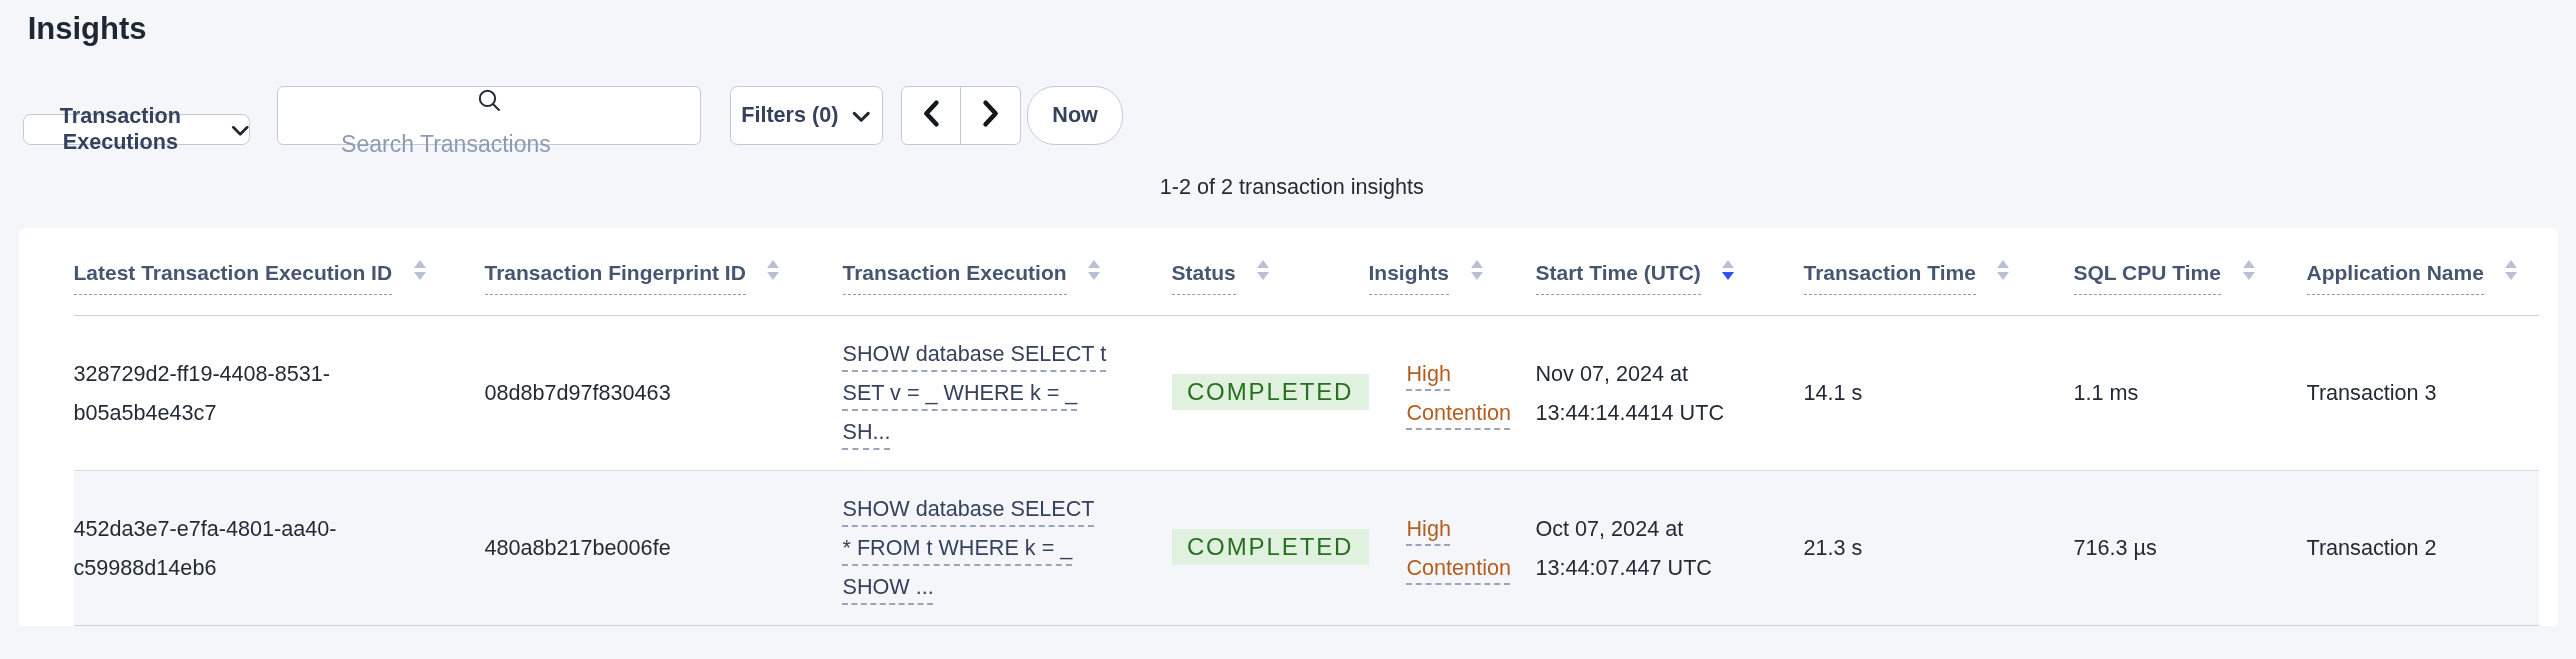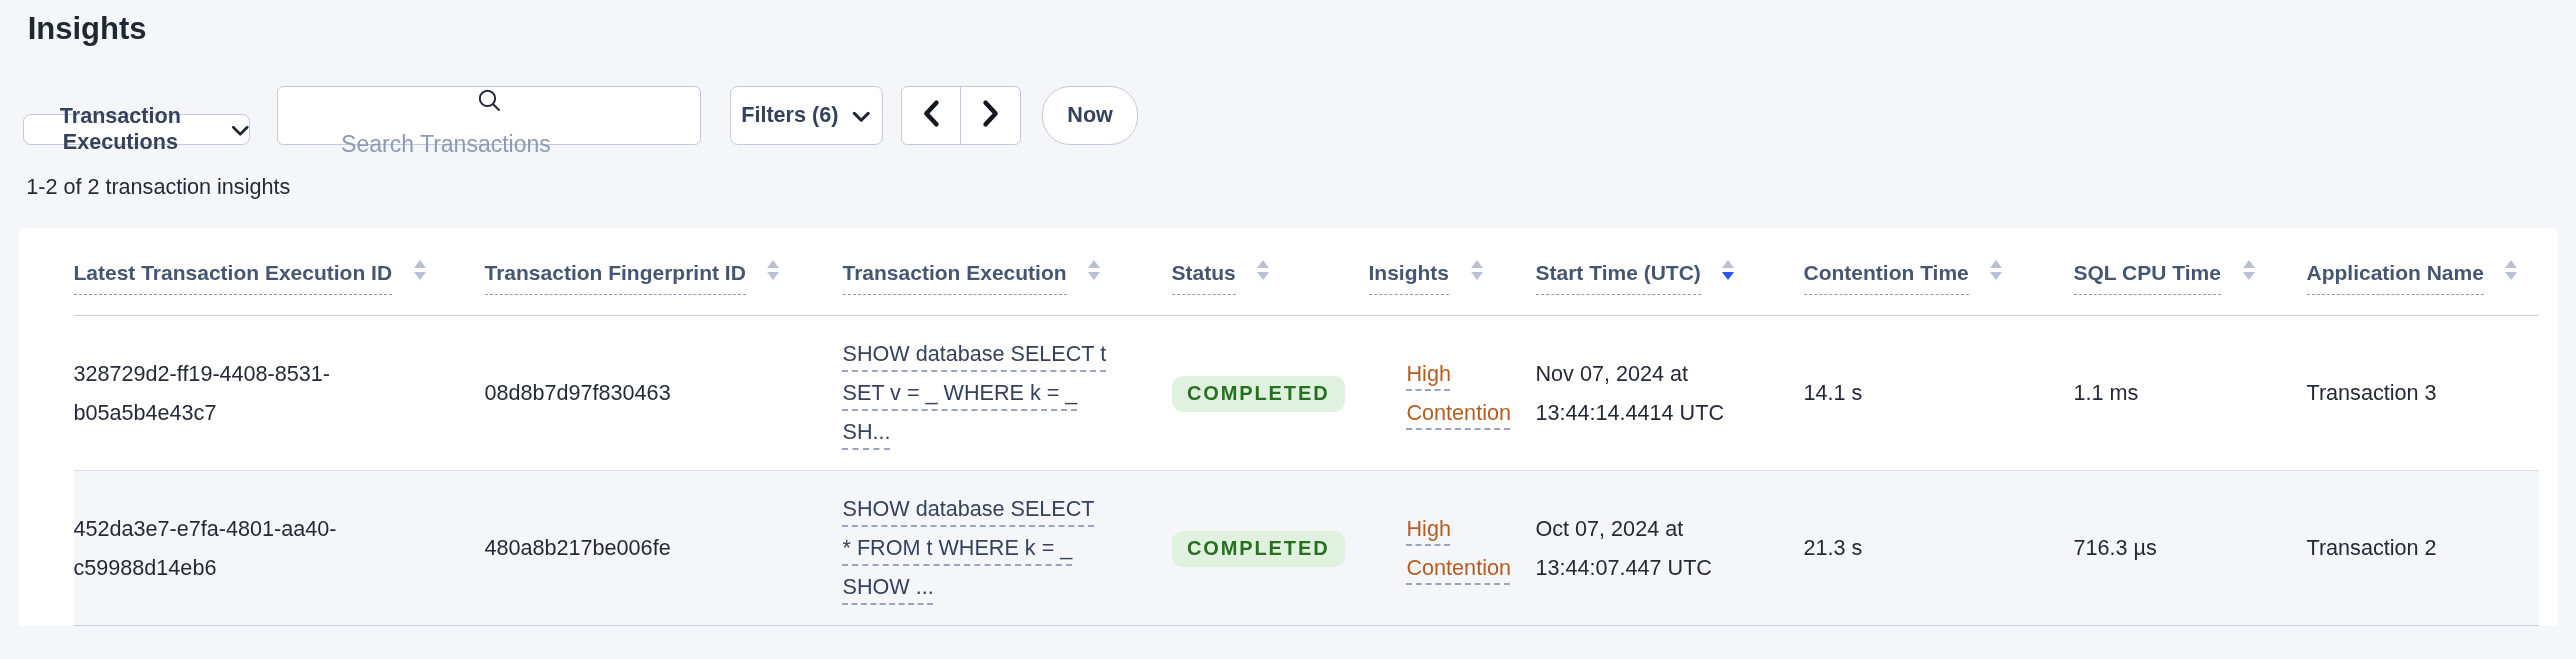--- a/index.html
+++ b/index.html
@@ -119,24 +119,24 @@
     overflow: hidden;
   }
   .range-arrows .arrow-btn {
     width: 59px;
     display: flex;
     align-items: center;
     justify-content: center;
     cursor: pointer;
   }
   .range-arrows .arrow-btn:first-child { border-right: 1.5px solid #c2c9da; }
-  .now-btn { width: 96px; margin-left: 21px; border-radius: 28px; }
+  .now-btn { width: 96px; margin-left: 6px; border-radius: 28px; }
 
   
-  .summary { margin: 29px 0 0 7.7px; font-size: 21.6px; color: #242a35; }
+  .summary { margin: 29px 0 0 7.7px; font-size: 21.6px; color: #242a35; text-align: center; }
 
   
   .card {
     margin-top: 28px;
     background: #ffffff;
     border-radius: 6.2px 6.2px 0 0;
     padding: 0 37px 0 55px;
     min-height: 362px;
   }
   table { width: 2465px; border-collapse: collapse; table-layout: fixed; }
@@ -193,26 +193,26 @@
     text-decoration-thickness: 1.5px;
     text-underline-offset: 8.5px;
     cursor: pointer;
   }
   .exec-link { display: inline-block; max-width: 266px; color: #36415c; }
   .insight-link { display: inline-block; max-width: 131px; color: #b65c1e; margin-left: 38px; }
   .status-badge {
     display: inline-block;
     background: #e0f1df;
     color: #26701f;
-    font-size: 20px;
-    font-weight: 700;
+    font-size: 24px;
+    font-weight: 400;
     letter-spacing: 1.9px;
     line-height: 17.7px;
     padding: 9.2px 15.4px;
-    border-radius: 11px;
+    border-radius: 0;
   }
   .start-time { display: inline-block; max-width: 231px; }
 </style>
 </head>
 <body>
 
 <div class="page">
 
   <h1 class="page-title">Insights</h1>
 
@@ -232,21 +232,21 @@
       <span>
         <svg width="26" height="26" viewBox="0 0 34 34">
             <circle cx="15" cy="15" r="10" fill="none" stroke="#242a35" stroke-width="2.6"></circle>
             <line x1="22.5" y1="22.5" x2="30" y2="30" stroke="#242a35" stroke-width="2.6" stroke-linecap="round"></line>
           </svg>
       </span>
       <input type="text" placeholder="Search Transactions" style="">
     </div>
 
     <button class="btn filters-btn">
-      <span>Filters (6)</span>
+      <span>Filters (0)</span>
       <span>
         <svg width="18.5" height="11.6" viewBox="0 0 24 15">
             <polyline points="3,3 12,12 21,3" fill="none" stroke="#1f2733" stroke-width="4" stroke-linecap="round" stroke-linejoin="round"></polyline>
           </svg>
       </span>
     </button>
 
 
     <div class="range-arrows">
       <div class="arrow-btn">
@@ -334,21 +334,21 @@
             <div class="th-inner">
               <span class="th-label">Start Time (UTC)</span>
               <span class="sort desc">
                   <span class="up"></span>
                   <span class="down"></span>
                 </span>
             </div>
           </th>
           <th>
             <div class="th-inner">
-              <span class="th-label">Contention Time</span>
+              <span class="th-label">Transaction Time</span>
               <span class="sort">
                   <span class="up"></span>
                   <span class="down"></span>
                 </span>
             </div>
           </th>
           <th>
             <div class="th-inner">
               <span class="th-label">SQL CPU Time</span>
               <span class="sort">

